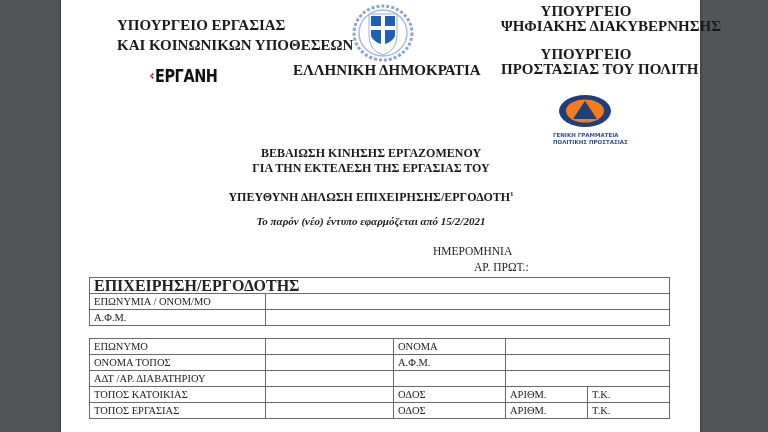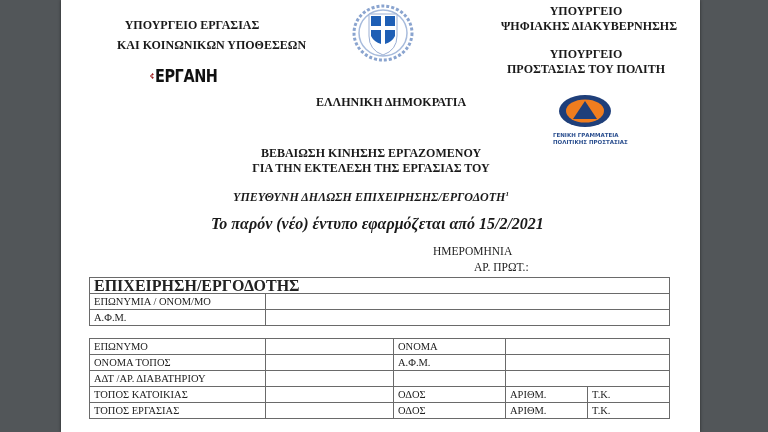--- a/index.html
+++ b/index.html
@@ -9,21 +9,21 @@
     font-family: "Liberation Serif", "DejaVu Serif", serif;
     position: relative;
   }
   .page {
     position: absolute; left: 61px; top: 0; width: 639px; height: 432px;
     background: #ffffff;
     box-shadow: 0 0 3px rgba(0,0,0,0.5);
   }
   .abs { position: absolute; }
   .hdr {
-    font-weight: bold; font-size: 12px; color: #1a1a1a; text-align: center;
+    font-weight: bold; font-size: 15px; color: #1a1a1a; text-align: center;
     line-height: 16px; white-space: nowrap;
   }
   
   .arms {
     left: 291px; top: 4px; width: 62px; height: 58px;
   }
   .ergani {
     left: 88px; top: 63px; width: 80px; height: 26px;
     display: flex; align-items: center; text-align: right;
   }
@@ -36,21 +36,21 @@
   }
   .civil-text {
     font-family: "DejaVu Sans", sans-serif; font-weight: bold; font-size: 5.5px;
     color: #2b4f8f; line-height: 7px; white-space: nowrap;
   }
   .title {
     font-weight: bold; font-size: 12px; color: #1a1a1a; text-align: center;
     white-space: nowrap; line-height: 15px;
   }
   .subtitle {
-    font-weight: bold; font-style: italic; font-size: 16px; color: #1a1a1a;
+    font-weight: bold; font-style: italic; font-size: 11px; color: #1a1a1a;
     text-align: center; white-space: nowrap;
   }
   .meta { font-size: 11.5px; color: #222; line-height: 15px; white-space: nowrap; }
   table.form {
     position: absolute; border-collapse: collapse; table-layout: fixed;
     font-size: 10.5px; color: #222;
   }
   table.form td {
     border: 1.3px solid #6a6a6a; padding: 0 4px; height: 15px; line-height: 15px;
     white-space: nowrap; overflow: hidden;
@@ -79,21 +79,21 @@
     <svg width="62" height="58" viewBox="0 0 62 58">
       <ellipse cx="31" cy="29" rx="29" ry="27" fill="none" stroke="#8aa4cf" stroke-width="3" stroke-dasharray="3 2"></ellipse>
       <ellipse cx="31" cy="29" rx="24" ry="23" fill="none" stroke="#a7bbdc" stroke-width="1.5"></ellipse>
       <path d="M17 10 H45 V32 Q45 46 31 51 Q17 46 17 32 Z" fill="#ffffff" stroke="#9aaed3" stroke-width="1"></path>
       <rect x="19" y="12" width="10" height="10" fill="#1f5fb5"></rect>
       <rect x="33" y="12" width="10" height="10" fill="#1f5fb5"></rect>
       <path d="M19 26 H29 V40 Q22 38 19 32 Z" fill="#1f5fb5"></path>
       <path d="M33 26 H43 V32 Q40 38 33 40 Z" fill="#1f5fb5"></path>
     </svg>
   </div>
-  <div class="abs hdr" style="left:244px; top:62px; width:172px;margin-top:32px;">ΕΛΛΗΝΙΚΗ ΔΗΜΟΚΡΑΤΙΑ</div>
+  <div class="abs hdr" style="left:232px; top:62px; width:172px;">ΕΛΛΗΝΙΚΗ ΔΗΜΟΚΡΑΤΙΑ</div>
 
   <div class="abs hdr" style="left:440px; top:3px; width:170px;">
     <div>ΥΠΟΥΡΓΕΙΟ</div>
     <div style="margin-top:-1px;">ΨΗΦΙΑΚΗΣ ΔΙΑΚΥΒΕΡΝΗΣΗΣ</div>
   </div>
   <div class="abs hdr" style="left:440px; top:46px; width:170px;">
     <div>ΥΠΟΥΡΓΕΙΟ</div>
     <div style="margin-top:-1px;">ΠΡΟΣΤΑΣΙΑΣ ΤΟΥ ΠΟΛΙΤΗ</div>
   </div>
 
@@ -104,21 +104,21 @@
       <path d="M27 7 L39 25 H15 Z" fill="#1f3f7a"></path>
     </svg>
     <div class="civil-text" style="margin-top:4px;">ΓΕΝΙΚΗ ΓΡΑΜΜΑΤΕΙΑ</div>
     <div class="civil-text">ΠΟΛΙΤΙΚΗΣ ΠΡΟΣΤΑΣΙΑΣ</div>
   </div>
 
   <div class="abs title" style="left:150px; top:146px; width:320px;">
     <div>ΒΕΒΑΙΩΣΗ ΚΙΝΗΣΗΣ ΕΡΓΑΖΟΜΕΝΟΥ</div>
     <div>ΓΙΑ ΤΗΝ ΕΚΤΕΛΕΣΗ ΤΗΣ ΕΡΓΑΣΙΑΣ ΤΟΥ</div>
   </div>
-  <div class="abs title" style="left:150px; top:187px; width:320px;font-style:italic;">
+  <div class="abs title" style="left:150px; top:187px; width:320px;">
     <span>ΥΠΕΥΘΥΝΗ ΔΗΛΩΣΗ ΕΠΙΧΕΙΡΗΣΗΣ/ΕΡΓΟΔΟΤΗ</span><sup style="font-size:7px;">1</sup>
   </div>
   <div class="abs subtitle" style="left:150px; top:215px; width:320px;">Το παρόν (νέο) έντυπο εφαρμόζεται από 15/2/2021</div>
 
   <div class="abs meta" style="left:372px; top:244px;">ΗΜΕΡΟΜΗΝΙΑ</div>
   <div class="abs meta" style="left:372px; top:260px;margin-left:41px;">ΑΡ. ΠΡΩΤ.:</div>
 
   <table class="form" style="left:28px; top:277px; width:581px;">
     <colgroup>
         <col style="width:176px">

